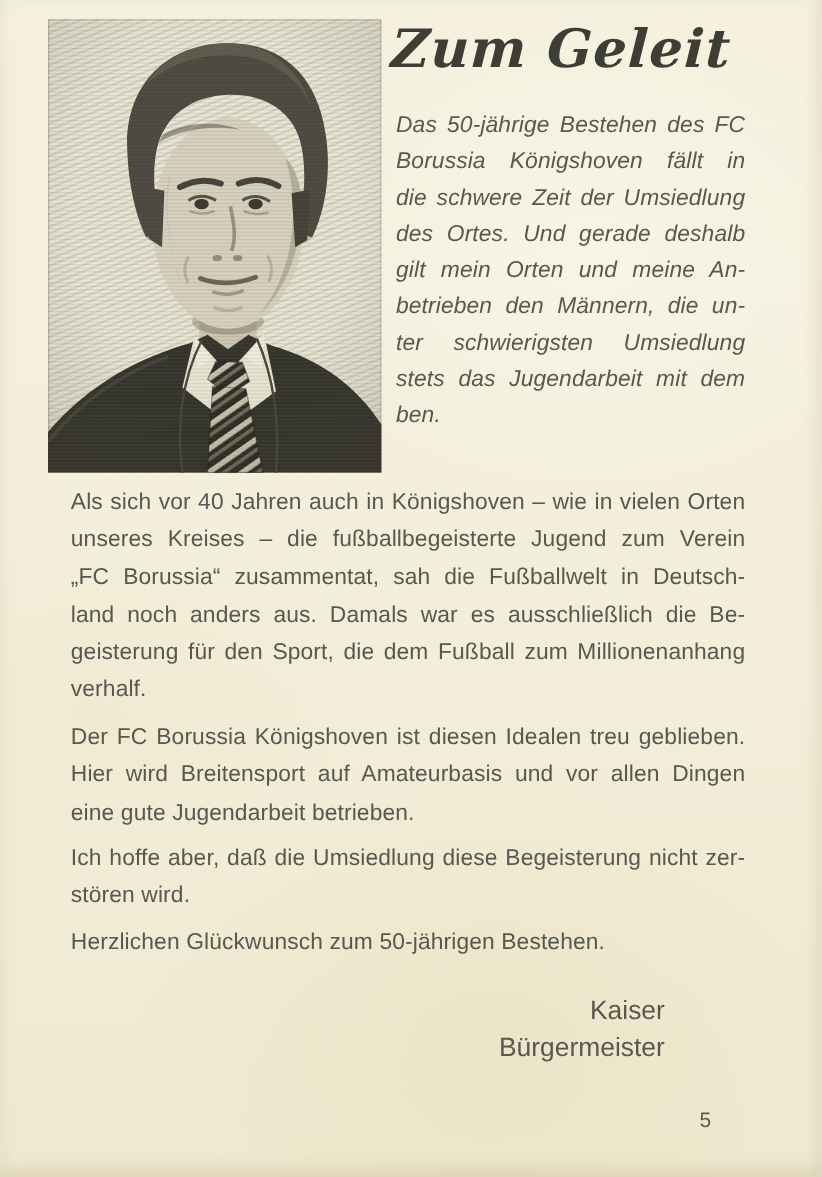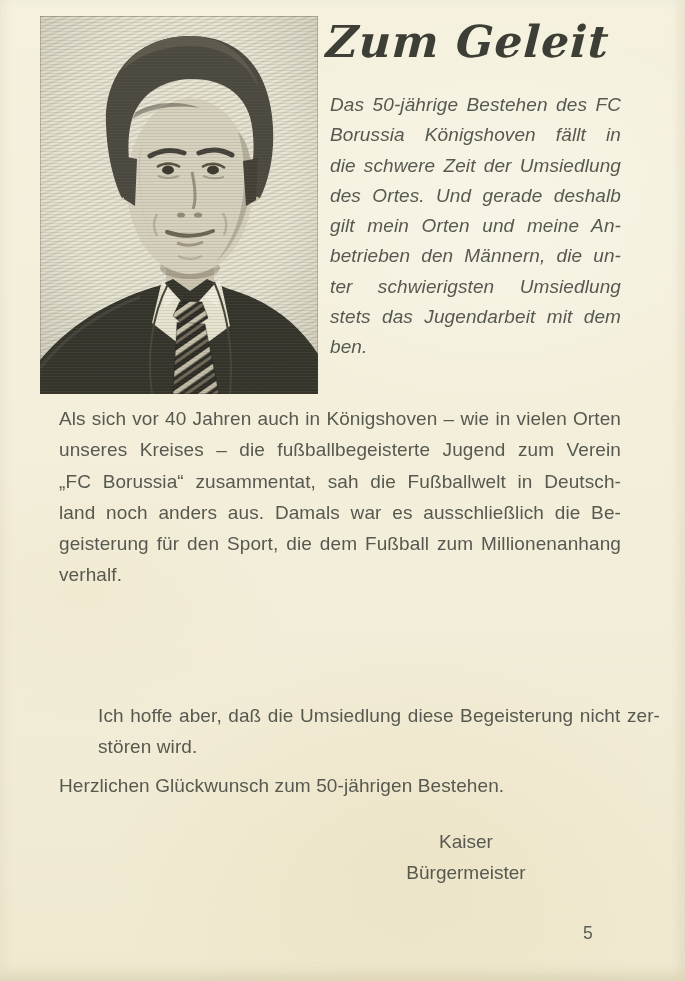--- a/index.html
+++ b/index.html
@@ -38,29 +38,29 @@
   .intro {
     position:absolute; left:330px; top:90px; width:291px;
     font-size:19px; line-height:30.3px; letter-spacing:0.1px;font-style:italic;
   }
   .mainp {
     position:absolute; left:59px; width:562px;
     font-size:19px; line-height:31.3px; letter-spacing:0.1px;
   }
   #p1 { top:403px; }
   #p2 { top:599px; }
-  #p3 { top:700px;margin-left:39px; }
+  #p3 { top:700px; }
   #p4 { top:770px; }
 
   .line { text-align:justify; text-align-last:justify; }
   .line.last { text-align:justify; text-align-last:left; }
 
   .signature {
     position:absolute; left:378px; top:826px; width:176px;
-    text-align:center; font-size:19px; line-height:31px; color:#575950;
+    text-align:right; font-size:22px; line-height:31px; color:#575950;
   }
   .pagenum {
     position:absolute; left:583px; top:923px;
     font-size:17.5px; color:#5a5c52;
   }
 </style>
 </head>
 <body>
 
 <div class="page">
@@ -160,20 +160,25 @@
     </div>
 
   <div id="p1" class="mainp textcol">
       <div class="line">Als sich vor 40 Jahren auch in Königshoven – wie in vielen Orten</div>
       <div class="line">unseres Kreises – die fußballbegeisterte Jugend zum Verein</div>
       <div class="line">„FC Borussia“ zusammentat, sah die Fußballwelt in Deutsch-</div>
       <div class="line">land noch anders aus. Damals war es ausschließlich die Be-</div>
       <div class="line">geisterung für den Sport, die dem Fußball zum Millionenanhang</div>
       <div class="line last">verhalf.</div>
     </div>
+  <div id="p2" class="mainp textcol">
+      <div class="line">Der FC Borussia Königshoven ist diesen Idealen treu geblieben.</div>
+      <div class="line">Hier wird Breitensport auf Amateurbasis und vor allen Dingen</div>
+      <div class="line last">eine gute Jugendarbeit betrieben.</div>
+    </div>
   <div id="p3" class="mainp textcol">
       <div class="line">Ich hoffe aber, daß die Umsiedlung diese Begeisterung nicht zer-</div>
       <div class="line last">stören wird.</div>
     </div>
   <div id="p4" class="mainp textcol">
       <div class="line last">Herzlichen Glückwunsch zum 50-jährigen Bestehen.</div>
     </div>
 
   <div class="signature">
     <div>Kaiser</div>

